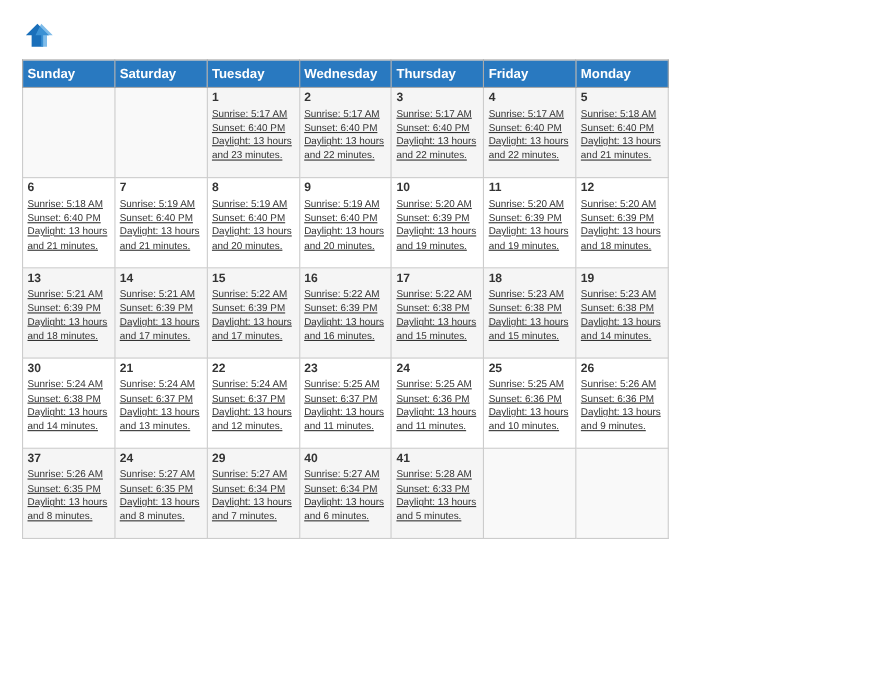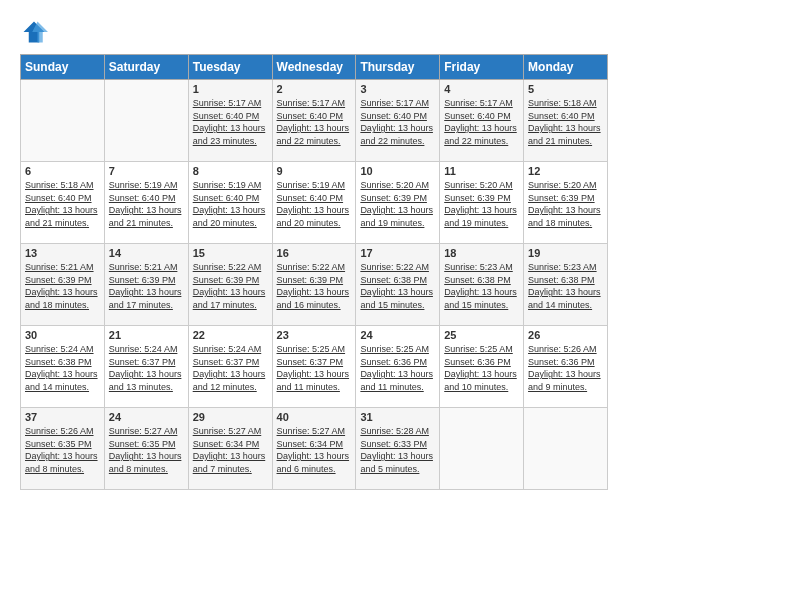--- a/index.html
+++ b/index.html
@@ -324,21 +324,21 @@
 Sunset: 6:34 PM
 Daylight: 13 hours and 7 minutes.</div>
           </td>
           <td>
             <span class="day-number">40</span>
             <div class="day-info">Sunrise: 5:27 AM
 Sunset: 6:34 PM
 Daylight: 13 hours and 6 minutes.</div>
           </td>
           <td>
-            <span class="day-number">31</span>
+            <span class="day-number">41</span>
             <div class="day-info">Sunrise: 5:28 AM
 Sunset: 6:33 PM
 Daylight: 13 hours and 5 minutes.</div>
           </td>
           <td class="empty-cell"></td>
           <td class="empty-cell"></td>
         </tr>
       </tbody>
   </table>
 </div>

